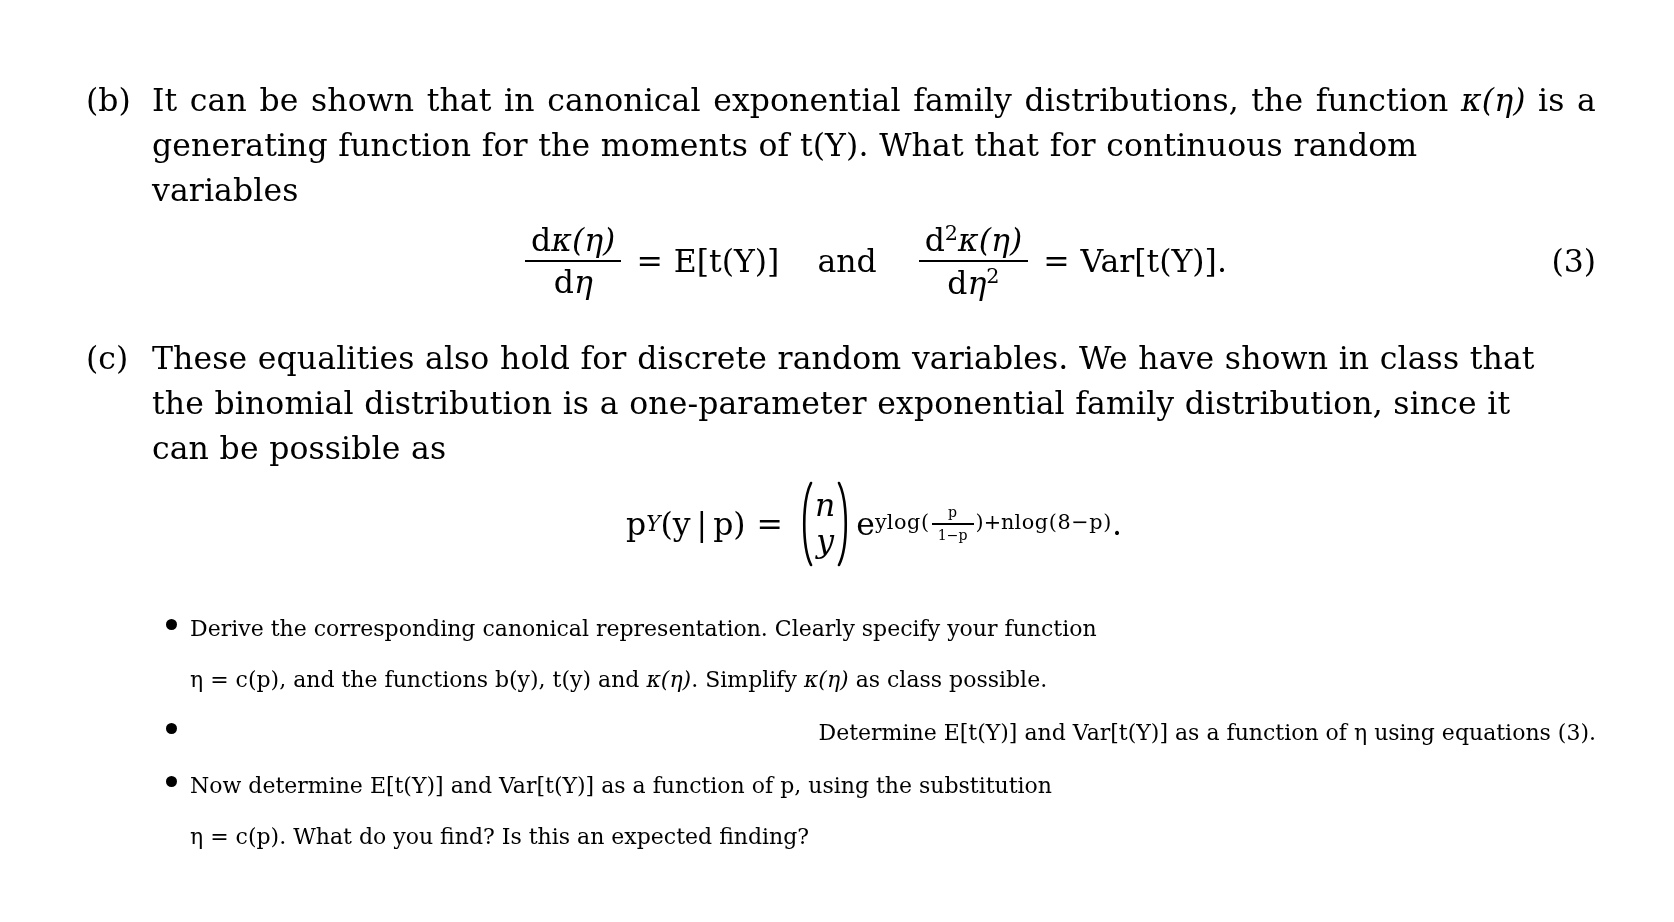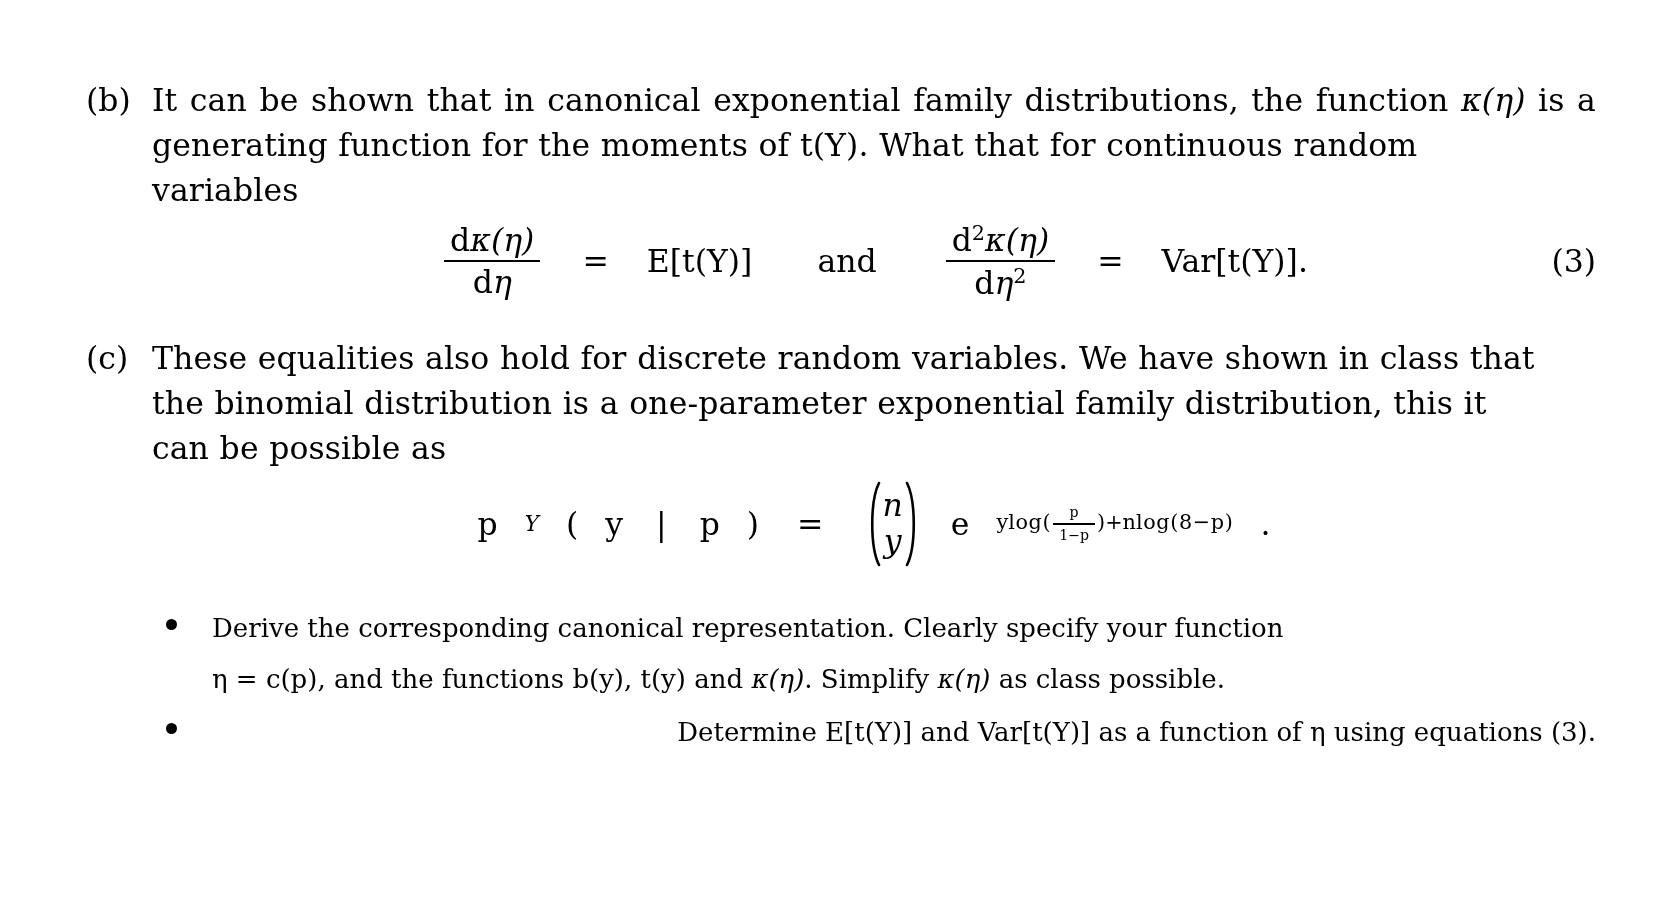--- a/index.html
+++ b/index.html
@@ -85,21 +85,20 @@
     width: 100%;
     display: flex;
     align-items: center;
     justify-content: center;
   }
   .eq-row {
     display: flex;
     align-items: center;
     justify-content: center;
     font-size: 31.5px;
-    gap: 27px;
   }
   .eq-tag {
     position: absolute;
     right: 0;
     top: 50%;
     transform: translateY(-50%);
     font-size: 31.5px;
     font-style: normal;
   }
 
@@ -200,24 +199,23 @@
   .bullet-dot .dot {
     display: inline-block;
     width: 11px;
     height: 11px;
     border-radius: 50%;
     background: #000;
     vertical-align: 0.28em;
   }
   .bullet-text {
     flex: 1 1 auto;
-    font-size: 26px;
+    font-size: 22px;
     line-height: 51px;
     text-align: justify;
-    margin-left: 22px;
   }
   .bullet-text.nojustify { text-align: right; }
 
   .spacer-b-eq { height: 8px; }
   .gap-lg { height: 34px; }
   .gap-md { height: 20px; }
   .gap-sm { height: 10px; }
 </style>
 </head>
 <body>
@@ -265,21 +263,21 @@
       </div>
     </div>
 
     <div class="gap-lg"></div>
 
     <div class="item">
       <div class="item-label">(c)</div>
       <div class="item-body">
 
         <div class="para nojustify">These equalities also hold for discrete random variables. We have shown in class that</div>
-        <div class="para nojustify">the binomial distribution is a one-parameter exponential family distribution, this it</div>
+        <div class="para nojustify">the binomial distribution is a one-parameter exponential family distribution, since it</div>
         <div class="para nojustify">can be possible as</div>
 
         <div class="gap-sm"></div>
 
         <div class="display-eq">
           <div class="eq-row">
             <span class="mi">p</span>
               <span class="msub">Y</span>
               <span class="mup">(</span>
               <span class="mi">y</span>
@@ -322,19 +320,27 @@
               <br>
               <span class="mi">η = c(p)</span><span>, and the functions </span><span class="mi">b(y)</span><span>, </span><span class="mi">t(y)</span><span> and </span><span class="mgreek">κ(η)</span><span>. Simplify </span><span class="mgreek">κ(η)</span><span> as class possible.</span>
             </span>
           </li>
 
           <li class="bullet-item">
             <span class="bullet-dot"><span class="dot"></span></span>
             <span class="bullet-text nojustify">Determine E[t(Y)] and Var[t(Y)] as a function of η using equations (3).</span>
           </li>
 
+          <li class="bullet-item">
+            <span class="bullet-dot"><span class="dot"></span></span>
+            <span class="bullet-text">
+              <span>Now determine E[t(Y)] and Var[t(Y)] as a function of p, using the substitution</span>
+              <br>
+              <span>η = c(p). What do you find? Is this an expected finding?</span>
+            </span>
+          </li>
 
         </ul>
       </div>
     </div>
 
   </div>
 </div>
 
 </body></html>

